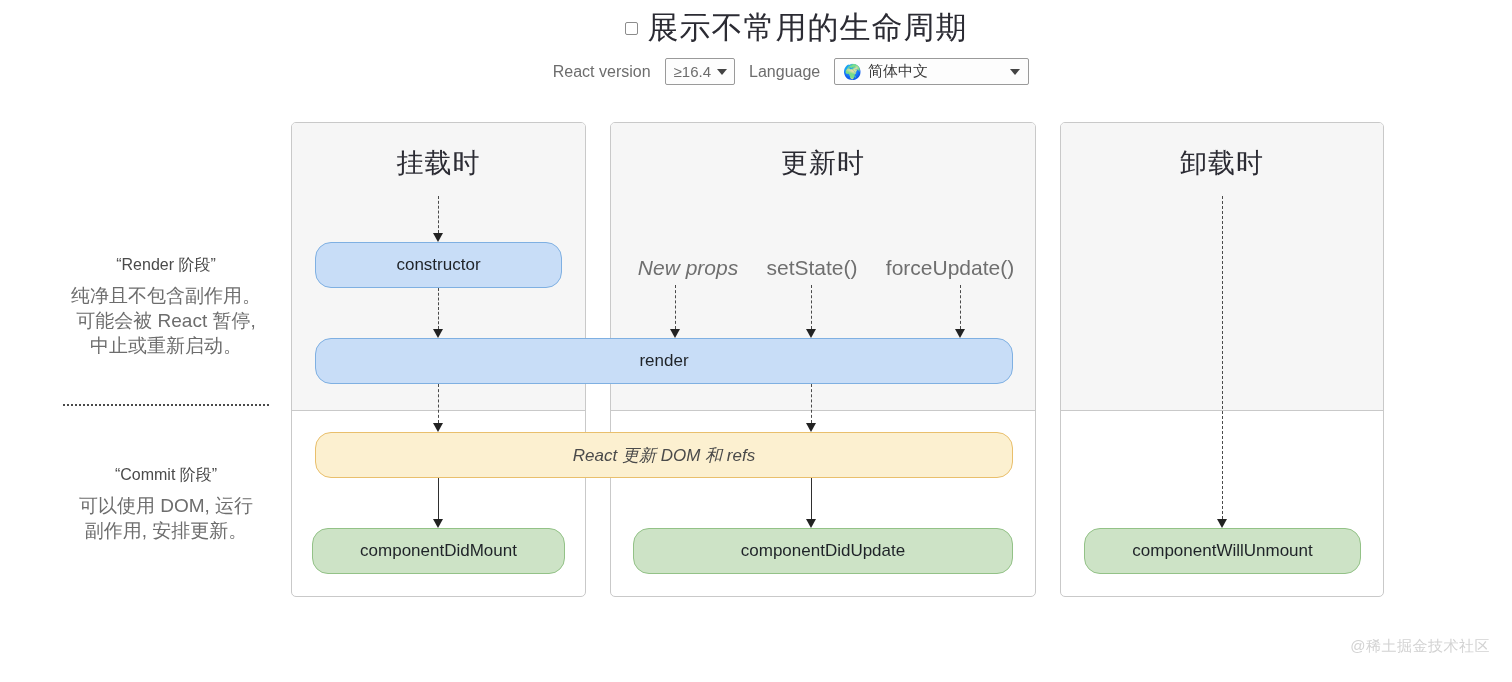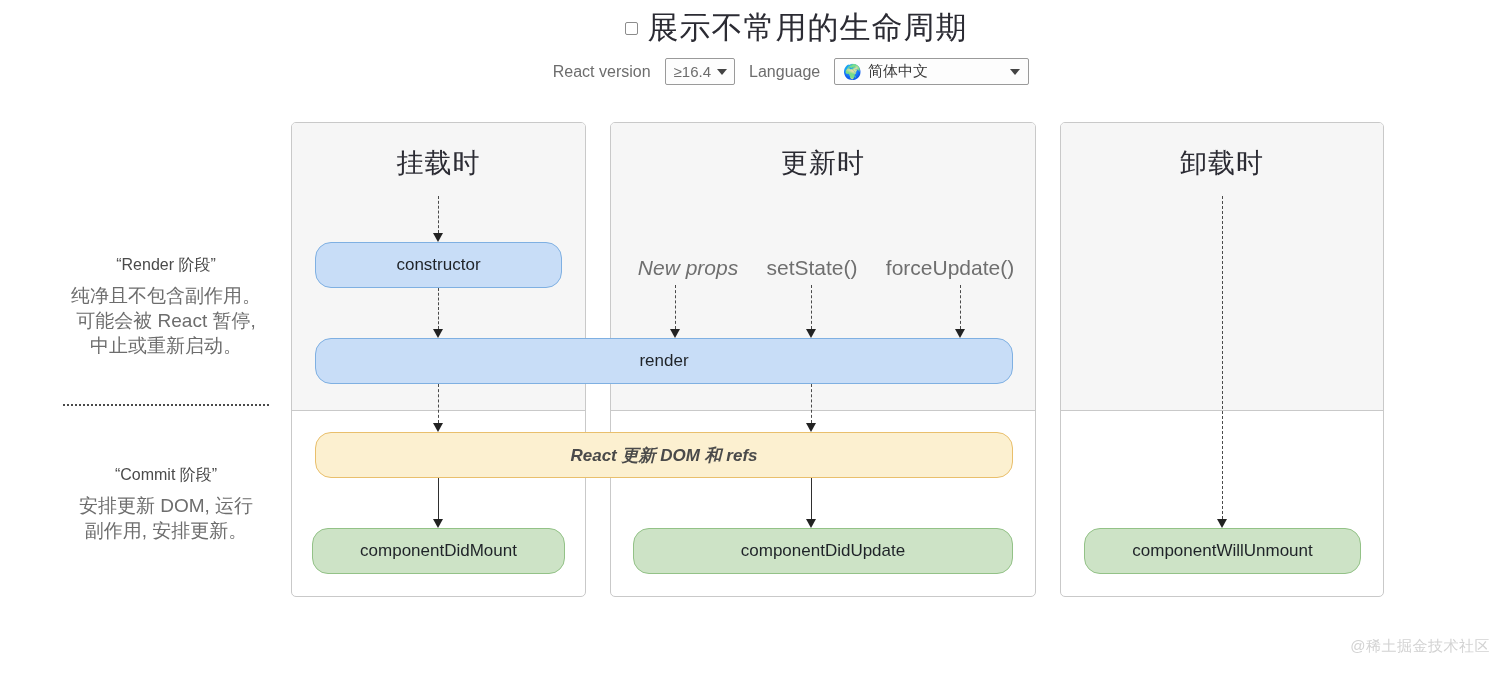--- a/index.html
+++ b/index.html
@@ -74,21 +74,21 @@
     display:flex;align-items:center;justify-content:center;
     font-size:17px;color:#1f2328;z-index:6;
   }
   .node.blue{background:#c8ddf7;border:1px solid #7fb0e2;}
   .node.green{background:#cde3c6;border:1px solid #93c287;}
   .node.yellow{background:#fcf0d0;border:1px solid #e9bf6c;
                font-style:italic;color:#4a4a4a;}
 
   #node-constructor{left:315px;top:242px;width:247px;height:46px;}
   #node-render{left:315px;top:338px;width:698px;height:46px;}
-  #node-dom{left:315px;top:432px;width:698px;height:46px;font-weight:bold;}
+  #node-dom{left:315px;top:432px;width:698px;height:46px;}
   #node-didmount{left:312px;top:528px;width:253px;height:46px;}
   #node-didupdate{left:633px;top:528px;width:380px;height:46px;}
   #node-willunmount{left:1084px;top:528px;width:277px;height:46px;}
 
   
   .trigger{
     position:absolute;font-size:21px;color:#6f6f6f;text-align:center;z-index:5;
   }
   .trigger.ital{font-style:italic;}
   #trg-props{left:623px;top:256px;width:130px;}
@@ -163,21 +163,21 @@
       <div>可能会被 React 暂停,</div>
       <div>中止或重新启动。</div>
     </div>
   </div>
 
   <div class="phase-divider"></div>
 
   <div class="phase" id="phase-commit">
     <div class="phase-title">“Commit 阶段”</div>
     <div class="phase-desc">
-      <div>安排更新 DOM, 运行</div>
+      <div>可以使用 DOM, 运行</div>
       <div>副作用, 安排更新。</div>
     </div>
   </div>
 
   <div class="diagram">
 
     <div class="col" id="col-mount">
       <div class="render-zone"></div>
       <div class="col-title">挂载时</div>
     </div>

